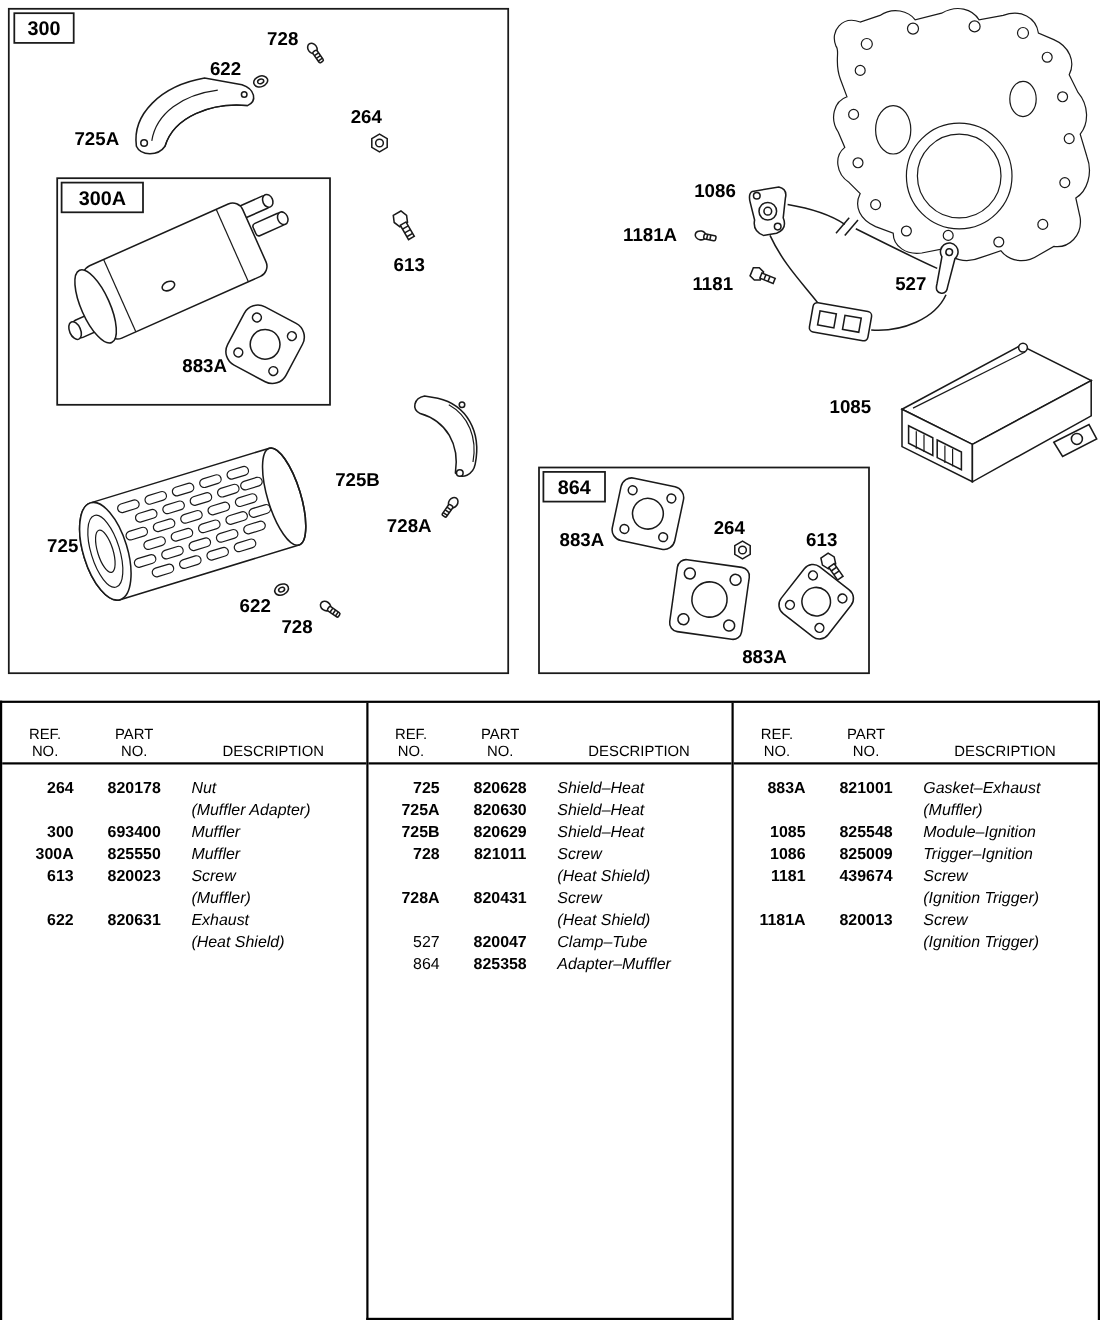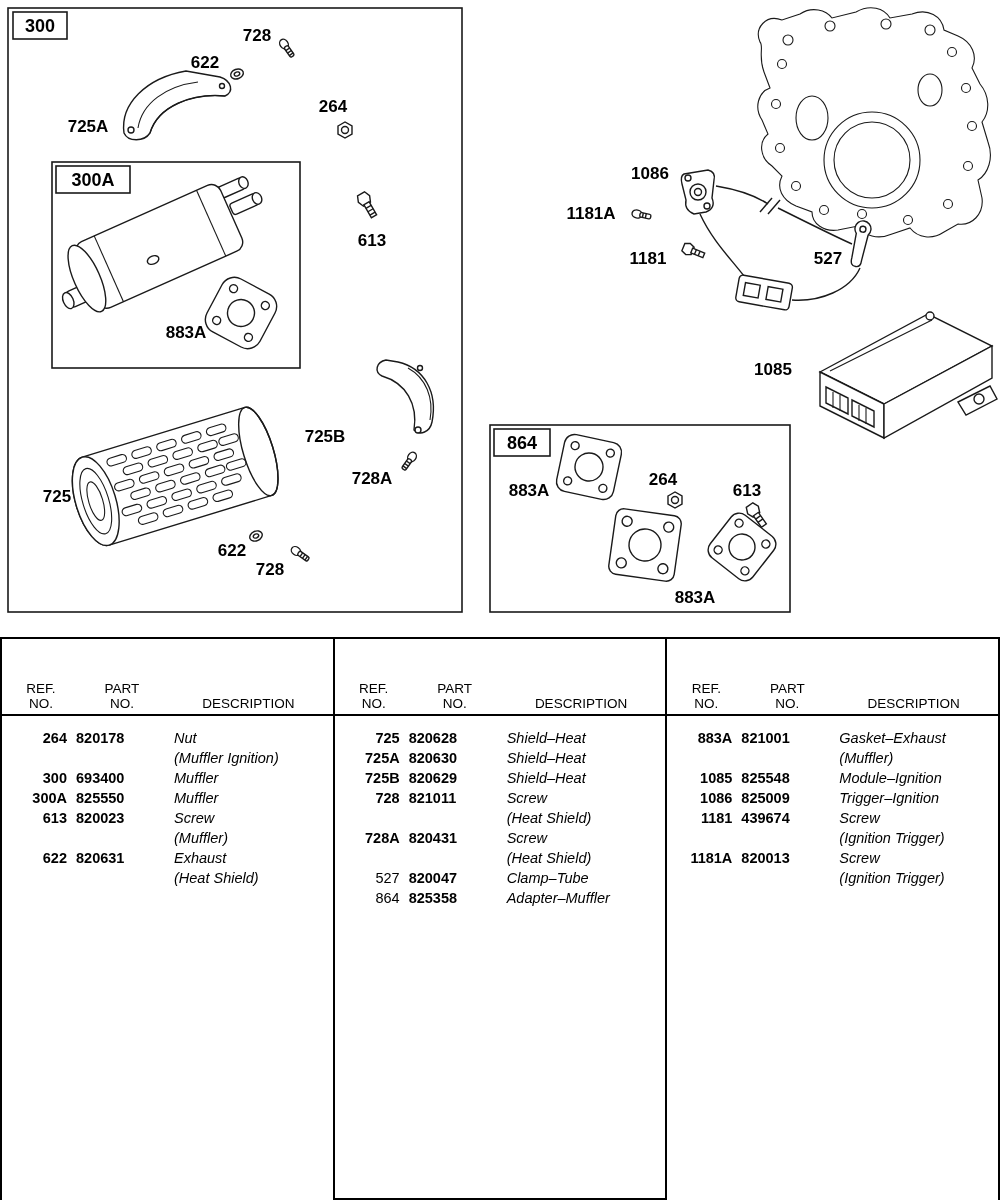--- a/index.html
+++ b/index.html
@@ -30,27 +30,27 @@
     box-sizing:border-box;
     border-top:2px solid #000; border-left:2px solid #000; border-right:2px solid #000;
     display:flex; background:#fff;
   }
   .pcol { flex:1 1 0; box-sizing:border-box; display:flex; flex-direction:column; }
   .pcol + .pcol { border-left:2px solid #000; }
   .pcol.middle { border-bottom:2px solid #000; }
   .col-head {
     display:grid; grid-template-columns:70px 92px 1fr;
     align-items:end; height:56px; box-sizing:border-box;
-    padding:6px 4px 3px 4px; border-bottom:2px solid #000;margin-top:21px;
+    padding:6px 4px 3px 4px; border-bottom:2px solid #000;
   }
   .col-head .h { text-align:center; font-size:13.5px; line-height:15px; }
   .rows { padding:12px 4px 0 4px; }
   .prow { display:grid; grid-template-columns:70px 92px 1fr; line-height:20px; font-size:14.5px; }
   .prow .ref  { text-align:right; padding-right:9px; font-weight:bold; white-space:nowrap; }
-  .prow .part { font-weight:bold; white-space:nowrap; }
+  .prow .part { text-align:center; font-weight:bold; white-space:nowrap; }
   .prow .desc { padding-left:6px; white-space:nowrap;font-style:italic; }
   .prow .ref.light { font-weight:normal; }
 </style>
 </head>
 <body>
 
 <div id="diagram-area">
 <svg width="1000" height="635" viewBox="0 0 1000 635">
   <defs>
     <rect id="slot" width="20" height="8" rx="4"></rect>
@@ -361,21 +361,21 @@
     <div class="rows">
   <div class="prow">
     <span class="ref">264</span>
     <span class="part">820178</span>
     <span class="desc">Nut</span>
   </div>
 
   <div class="prow">
     <span class="ref"></span>
     <span class="part"></span>
-    <span class="desc">(Muffler Ignition)</span>
+    <span class="desc">(Muffler Adapter)</span>
   </div>
 
   <div class="prow">
     <span class="ref">300</span>
     <span class="part">693400</span>
     <span class="desc">Muffler</span>
   </div>
 
   <div class="prow">
     <span class="ref">300A</span>

